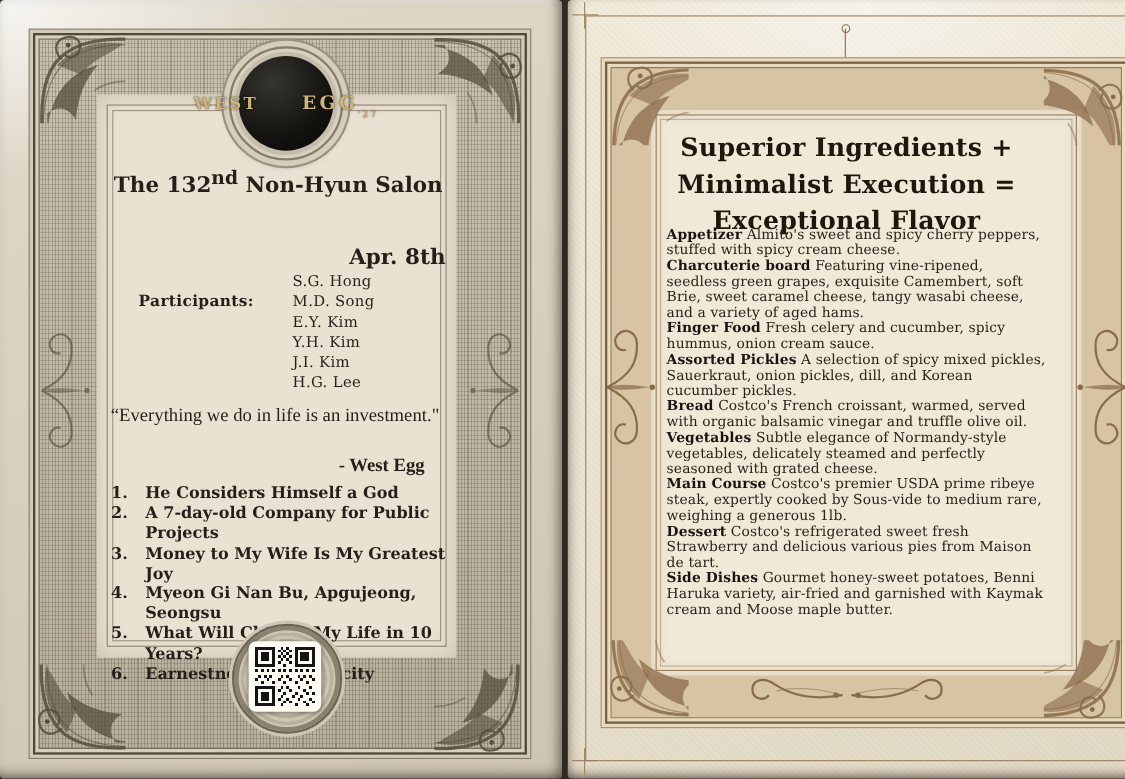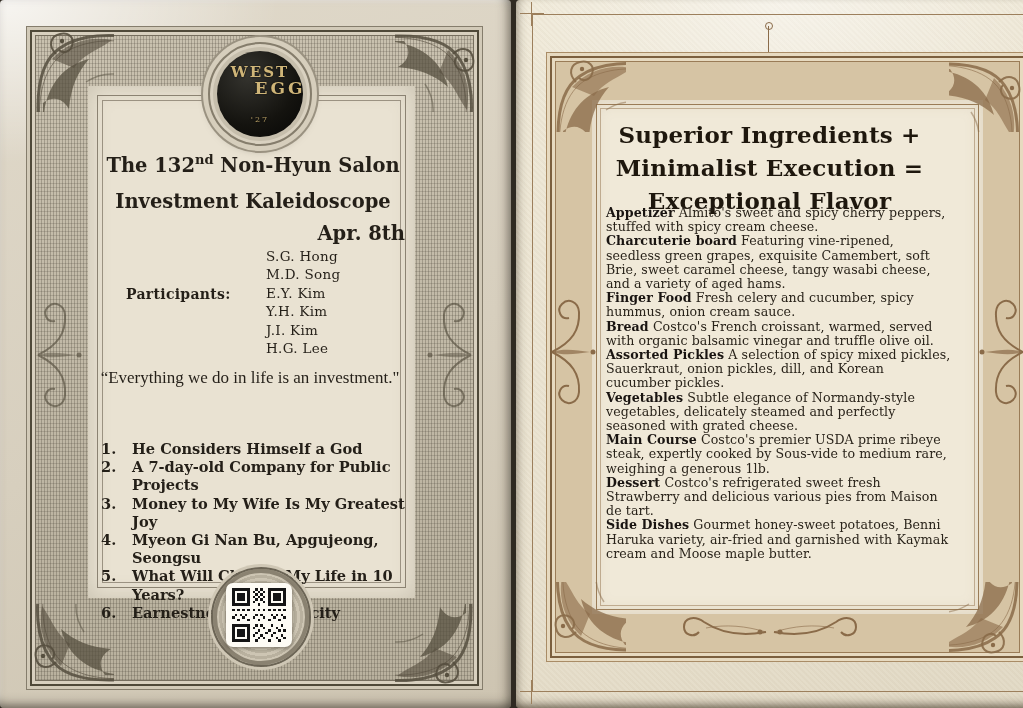--- a/index.html
+++ b/index.html
@@ -29,33 +29,33 @@
   .lc-panel::after{content:"";position:absolute;inset:4px;border:1px solid #9b9282;}
   .flourish{position:absolute;}
   .lc-col{color:#564f3f;}
   .rc-col{color:#8a6b49;}
 
   .logo-wrap{position:absolute;left:208px;top:42px;width:100px;height:100px;border-radius:50%;
     background:#c6beac;border:2px solid #857d6c;
     box-shadow:0 0 0 5px #d6cebc,0 0 0 7px #9a9281,0 3px 8px rgba(60,54,42,.5), inset 0 0 0 3px #d9d1c0;}
   .logo-inner{position:absolute;inset:7px;border-radius:50%;
     background:radial-gradient(circle at 36% 28%, #35342f 0%, #14130f 60%, #060605 100%);
-    display:flex;flex-direction:column;align-items:center;justify-content:center;
+    display:flex;flex-direction:row;align-items:center;justify-content:center;
     color:#cfb578;text-shadow:0 0 2px rgba(0,0,0,.8);}
   .logo-l1{font-size:15px;font-weight:bold;letter-spacing:2px;line-height:16px;}
   .logo-l2{font-size:17px;font-weight:bold;letter-spacing:3px;line-height:17px;margin-left:40px;}
   .logo-yr{font-size:8px;letter-spacing:2px;margin-top:18px;color:#b9a066;}
 
   .ink{color:#241f18;}
   .ev-title{position:absolute;left:86px;width:334px;text-align:center;
     font-weight:bold;font-size:19.5px;font-family:"DejaVu Serif",serif;}
-  .ev-title sup{font-size:13px;}
+  .ev-title sup{font-size:17px;}
   .ev-date{position:absolute;left:86px;width:371px;text-align:right;padding-right:52px;
     box-sizing:border-box;font-weight:bold;font-size:19.5px;}
-  .party-label{position:absolute;left:126px;top:266px;font-size:14px;font-weight:bold;letter-spacing:.3px;margin-top:20px;}
+  .party-label{position:absolute;left:126px;top:266px;font-size:14px;font-weight:bold;letter-spacing:.3px;}
   .party-names{position:absolute;left:266px;top:247px;font-size:13.5px;line-height:18.4px;letter-spacing:.3px;}
   .quote-line{position:absolute;left:78px;top:368px;width:344px;text-align:center;
     font-family:"Liberation Serif",serif;font-size:17px;}
   .quote-attr{position:absolute;left:78px;top:413px;width:344px;text-align:right;padding-right:36px;
     box-sizing:border-box;font-family:"Liberation Serif",serif;font-weight:bold;font-size:17px;}
   .agenda{position:absolute;left:101px;top:440px;width:312px;
     font-weight:bold;font-size:14.6px;line-height:18.2px;}
   .agenda-item{display:flex;}
   .agenda-num{width:24px;flex:0 0 24px;}
   .agenda-txt{flex:1;padding-left:7px;}
@@ -161,36 +161,36 @@
       <div class="logo-inner">
         <span class="logo-l1">WEST</span>
         <span class="logo-l2">EGG</span>
         <span class="logo-yr">'27</span>
       </div>
     </div>
 
     <div class="ev-title ink" style="top:152px;">
       <span>The 132</span><sup>nd</sup><span> Non-Hyun Salon</span>
     </div>
-    <div class="ev-title ink" style="top:190px;">Investment Kaleidoscope</div>
     <div class="ev-date ink" style="top:222px;">Apr. 8th</div>
 
     <div class="party-label ink">
       <b>Participants</b><span>:</span>
     </div>
     <div class="party-names ink">
       <div>S.G.  Hong</div>
       <div>M.D. Song</div>
       <div>E.Y. Kim</div>
       <div>Y.H.  Kim</div>
       <div>J.I. Kim</div>
       <div>H.G. Lee</div>
     </div>
 
     <div class="quote-line ink">“Everything we do in life is an investment."</div>
+    <div class="quote-attr ink">- West Egg</div>
 
     <div class="agenda ink">
       <div class="agenda-item">
           <span class="agenda-num">1.</span>
           <span class="agenda-txt">He Considers Himself a God</span>
         </div>
       <div class="agenda-item">
           <span class="agenda-num">2.</span>
           <span class="agenda-txt">A 7-day-old Company for Public Projects</span>
         </div>
@@ -272,21 +272,21 @@
     <div class="menu-title">
       <div>Superior Ingredients +</div>
       <div>Minimalist Execution =</div>
       <div>Exceptional Flavor</div>
     </div>
 
     <div class="menu">
       <p><b>Appetizer</b> <span>Almito's sweet and spicy cherry peppers, stuffed with spicy cream cheese.</span></p>
       <p><b>Charcuterie board</b> <span>Featuring vine-ripened, seedless green grapes, exquisite Camembert, soft Brie, sweet caramel cheese, tangy wasabi cheese, and a variety of  aged hams.</span></p>
       <p><b>Finger Food</b> <span>Fresh celery and cucumber, spicy hummus, onion cream sauce.</span></p>
+      <p><b>Assorted Pickles</b> <span>A selection of spicy mixed pickles, Sauerkraut, onion pickles, dill, and Korean cucumber pickles.</span></p>
       <p><b>Bread</b> <span>Costco's French croissant, warmed, served with organic balsamic vinegar and truffle olive oil.</span></p>
-      <p><b>Assorted Pickles</b> <span>A selection of spicy mixed pickles, Sauerkraut, onion pickles, dill, and Korean cucumber pickles.</span></p>
       <p><b>Vegetables</b> <span>Subtle elegance of Normandy-style vegetables, delicately steamed and perfectly seasoned with grated cheese.</span></p>
       <p><b>Main Course</b> <span>Costco's premier USDA prime ribeye steak, expertly cooked by Sous-vide to medium rare, weighing a generous 1lb.</span></p>
       <p><b>Dessert</b> <span>Costco's refrigerated sweet fresh Strawberry and delicious various pies from Maison de tart.</span></p>
       <p><b>Side Dishes</b> <span>Gourmet honey-sweet potatoes, Benni Haruka variety, air-fried and garnished with Kaymak cream and Moose maple butter.</span></p>
     </div>
   </section>
 </div>
 
 </body></html>

